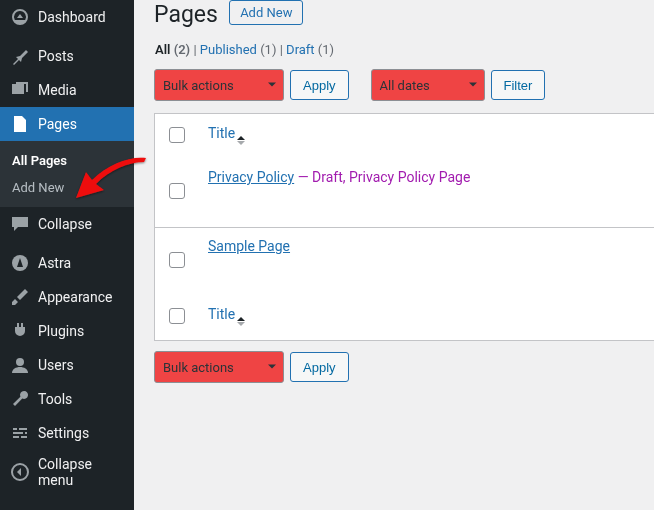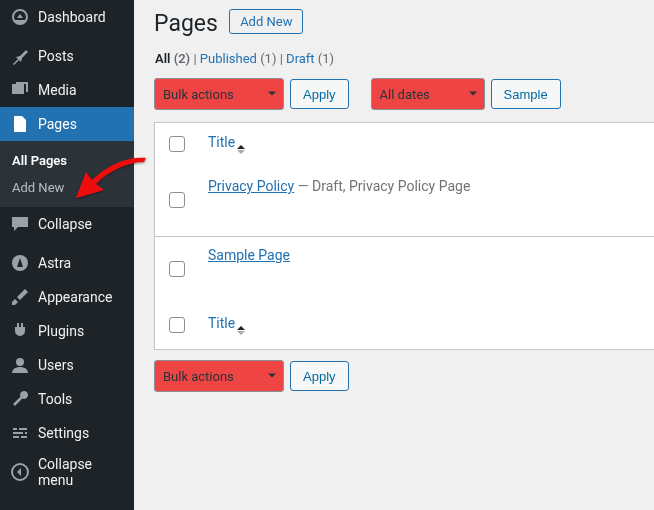--- a/index.html
+++ b/index.html
@@ -8,21 +8,21 @@
   .sidebar-item { display:flex; align-items:center; height:34px; padding:0 8px 0 10px; color:#f0f0f1; cursor:pointer; font-size:14px;}
   .sidebar-item .icon { width:20px; height:20px; display:flex; align-items:center; justify-content:center; margin-right:8px; flex:none;}
   .sidebar-item svg{fill:rgba(240,246,252,0.6);}
   .sidebar-group-gap{height:5px; background:#1d2327;}
   .sidebar-item.current { background:#2271b1; color:#fff; position:relative;}
   .sidebar-item.current svg{fill:#fff;}
   .sidebar-item.current::after{content:"";position:absolute;right:-8px;top:50%;transform:translateY(-50%);border:8px solid transparent;border-right-color:#f0f0f1;}
   .submenu{background:#2c3338;padding:6px 0;}
   .submenu-item{display:block;padding:6px 12px;color:rgba(240,246,252,0.7);font-size:13px;cursor:pointer;}
   .submenu-item.current{color:#fff;font-weight:600;}
-  .main{flex:1;padding:9px 0 0 20px;min-width:0;}
+  .main{flex:1;padding:0 0 0 20px;min-width:0;}
   h1{font-size:23px;font-weight:400;margin:0 0 14px 0;color:#1d2327;display:inline-block;}
   .page-title-action{display:inline-block;border:1px solid #2271b1;color:#2271b1;border-radius:3px;padding:4px 10px;font-size:13px;margin-left:8px;vertical-align:5px;cursor:pointer;}
   .views{margin:0 0 12px 1px;font-size:13px;color:#646970;}
   .views a{color:#2271b1;text-decoration:none;}
   .views .current{color:#1d2327;font-weight:600;}
   .views .count{color:#646970;}
   .controls-row{display:flex;align-items:center;gap:6px;margin-bottom:12px;}
   select,.select{height:30px;border:1px solid #8c8f94;border-radius:3px;background:#ef4444;padding:0 24px 0 8px;font-size:13px;color:#2c3338;appearance:none;position:relative;display:inline-flex;align-items:center;}
   .select-wrap{position:relative;display:inline-block;}
   .select-wrap::after{content:"";position:absolute;right:8px;top:50%;transform:translateY(-30%);border:4px solid transparent;border-top-color:#2c3338;pointer-events:none;}
@@ -31,21 +31,21 @@
   table.list th, table.list td {text-align:left;border-bottom:1px solid #c3c4c7;padding:10px;vertical-align:middle;font-weight:400;}
   table.list tr:last-child td, table.list tr:last-child th {border-bottom:none;}
   table.list th.check, table.list td.check{width:20px;}
   table.list thead th, table.list tfoot th{font-size:14px;color:#2271b1;}
   .sort-ind{display:inline-flex;flex-direction:column;margin-left:2px;vertical-align:-2px;}
   .sort-ind span{width:0;height:0;border:4px solid transparent;}
   .sort-ind .up{border-bottom-color:#1d2327;margin-bottom:1px;}
   .sort-ind .down{border-top-color:#a7aaad;}
   .tfoot .sort-ind .up{border-bottom-color:#1d2327;} .tfoot .sort-ind .down{border-top-color:#a7aaad;}
   .row-title{color:#2271b1;font-weight:400;font-size:14px;}
-  .row-suffix{color:#737373;font-size:14px;}
+  .row-suffix{color:#a21caf;font-size:14px;}
   .row-tall{height:68px;}
   input[type=checkbox]{width:16px;height:16px;border:1px solid #8c8f94;border-radius:3px;appearance:none;background:#fff;cursor:pointer;}
   .bottom-controls{display:flex;align-items:center;gap:6px;margin-top:10px;}
   .arrow-annot{position:absolute;left:74px;top:156px;pointer-events:none;}
 </style>
 </head>
 <body>
 
 <div class="sidebar">
   <div class="sidebar-item">
@@ -175,21 +175,21 @@
     <a href="#"><span>Published</span> <span class="count">(1)</span></a>
     <span> | </span>
     <a href="#"><span>Draft</span> <span class="count">(1)</span></a>
   </div>
 
   <div class="controls-row">
     <span class="select-wrap"><span class="select" style="min-width:96px;">Bulk actions</span></span>
     <button class="btn">Apply</button>
     <span style="width:10px"></span>
     <span class="select-wrap"><span class="select" style="min-width:80px;">All dates</span></span>
-    <button class="btn">Sample</button>
+    <button class="btn">Filter</button>
   </div>
 
   <table class="list">
     <thead>
         <tr>
       <th class="check"><input type="checkbox" style=""></th>
       <th><span>Title</span><span class="sort-ind">
               <span class="up"></span>
               <span class="down"></span>
             </span></th>

